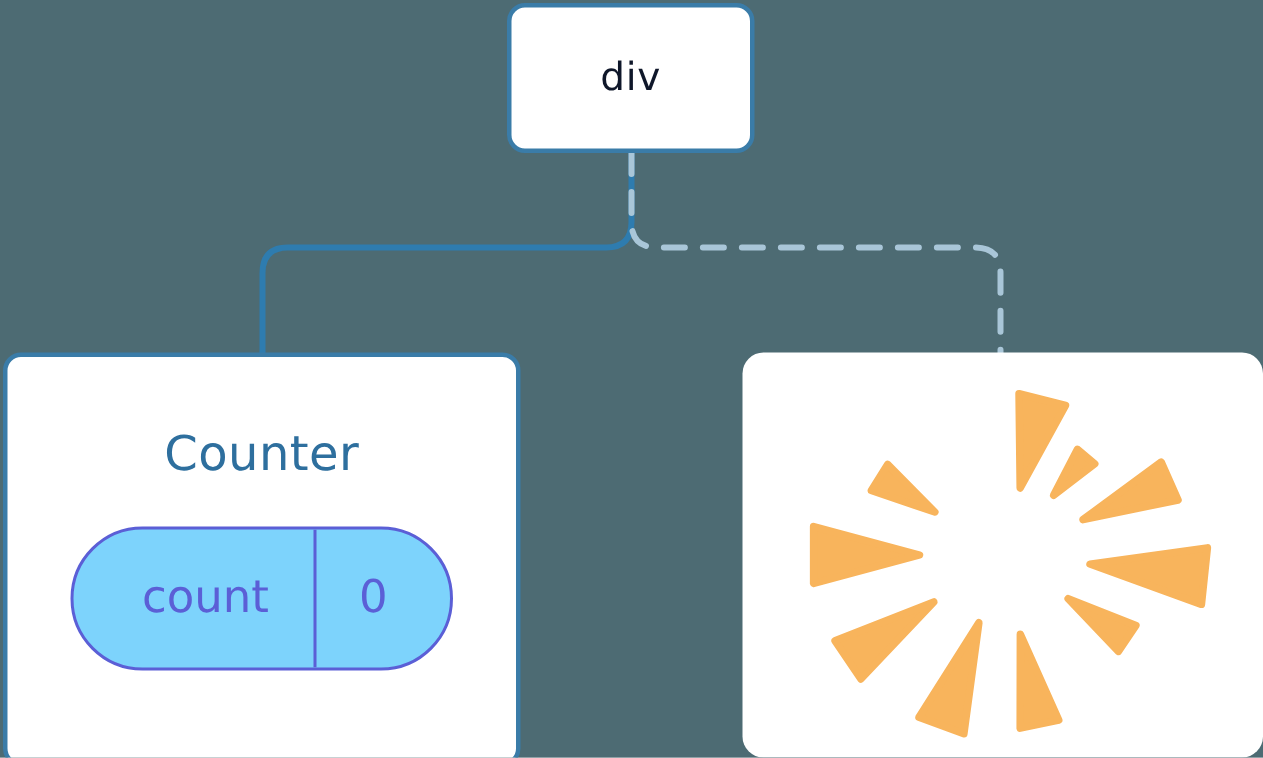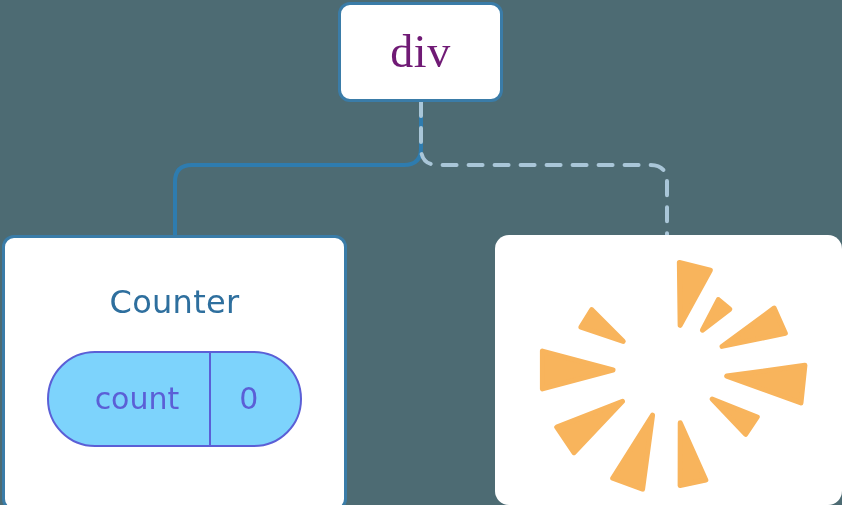--- a/index.html
+++ b/index.html
@@ -41,25 +41,24 @@
   #node-div {
     left: 338px;
     top: 2px;
     width: 165px;
     height: 100px;
     display: flex;
     align-items: center;
     justify-content: center;
   }
   #node-div .node-title {
-    color: #701a75;
-    font-size: 46px;
+    color: #0f172a;
+    font-size: 26px;
     line-height: 1;
     letter-spacing: 0.5px;
-    font-family: Liberation Serif, serif;
   }
 
   
   #node-counter {
     left: 2px;
     top: 235px;
     width: 345px;
     height: 276px;
     display: flex;
     flex-direction: column;

